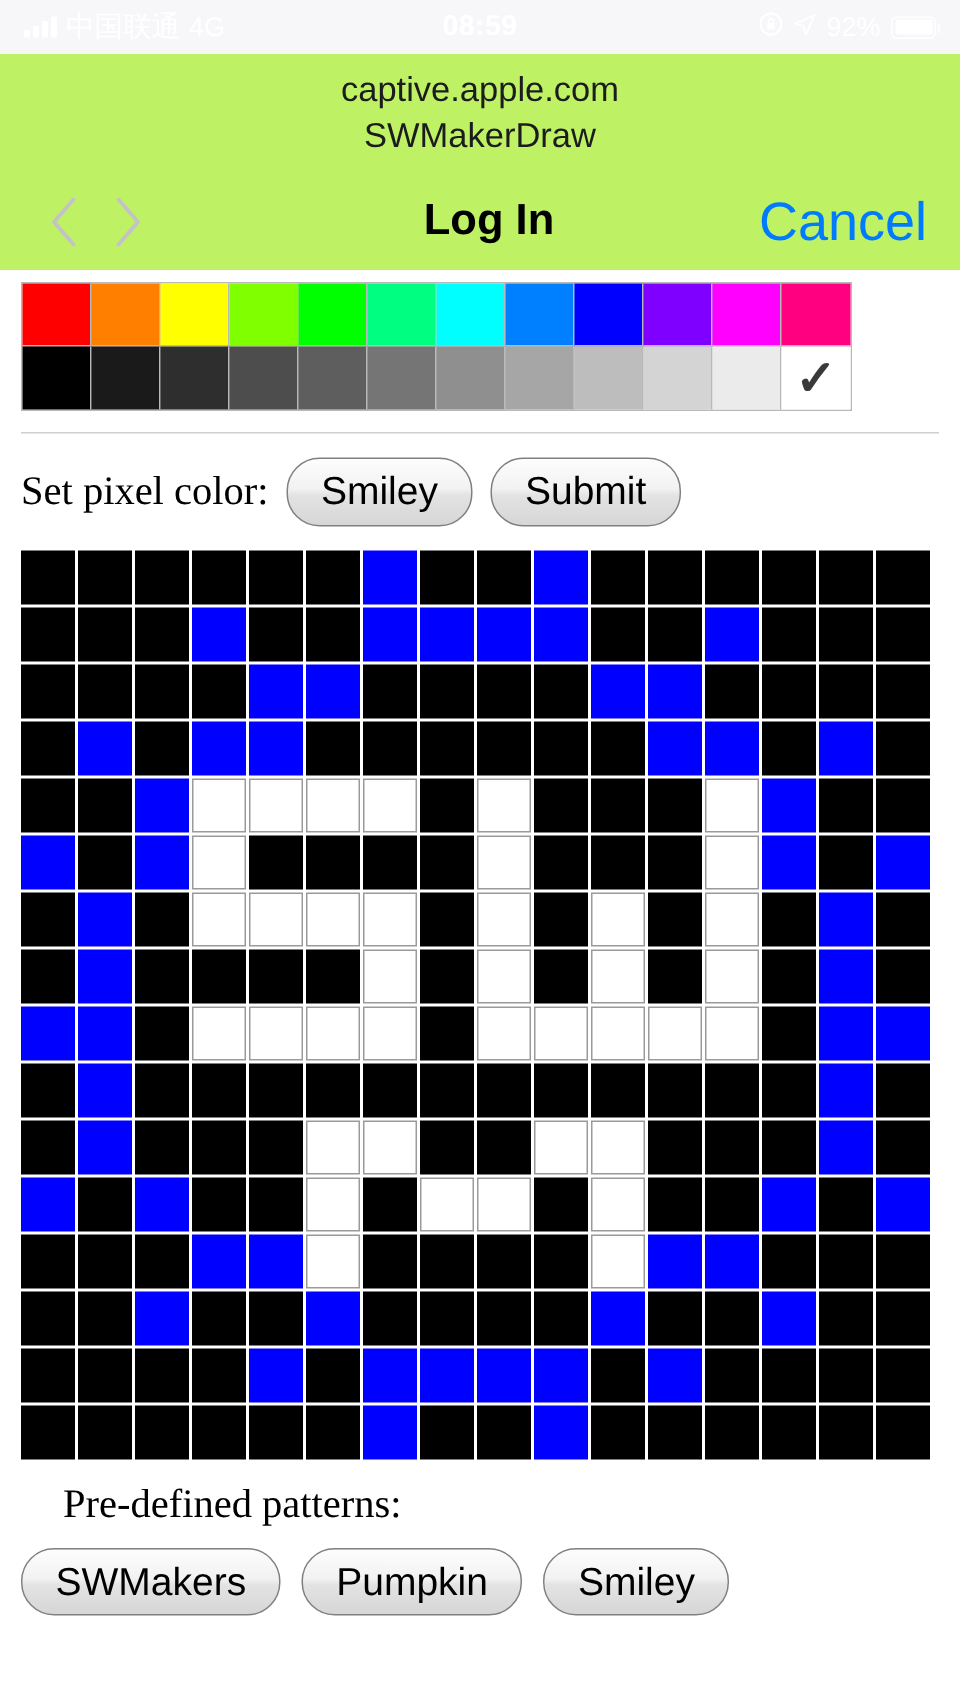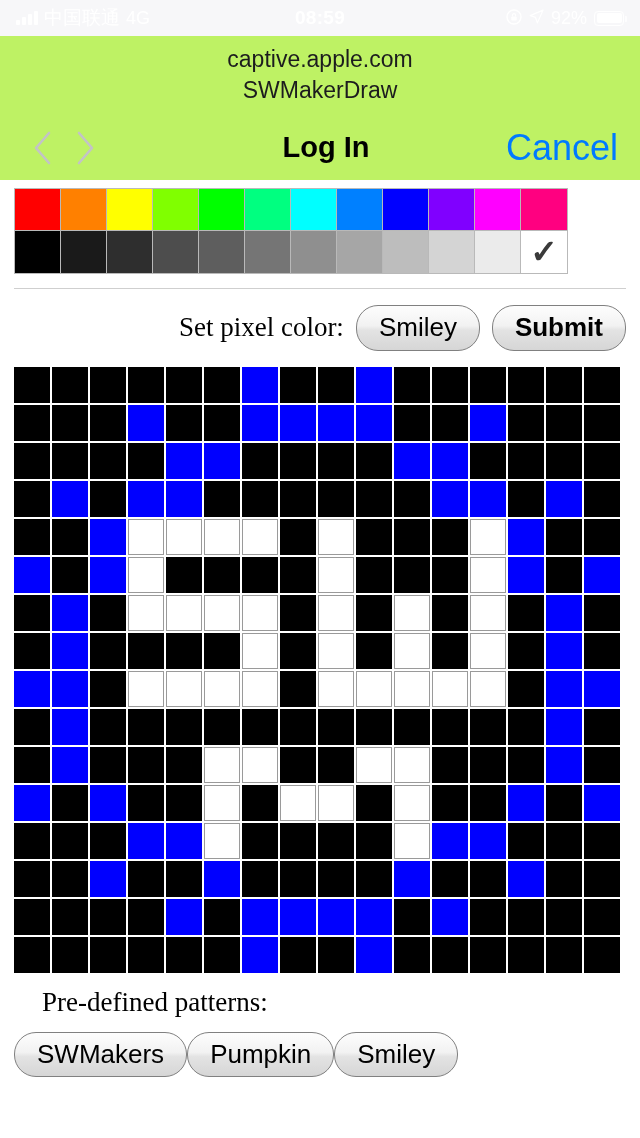--- a/index.html
+++ b/index.html
@@ -183,40 +183,39 @@
     border: none;
     border-top: 1px solid #cfcfcf;
     margin: 14px 14px 0 14px;
   }
 
   .ctl-row {
     display: flex;
     align-items: center;
     padding: 16px 14px 10px 14px;
     gap: 12px;
-    justify-content: flex-end;
   }
   .ctl-label {
     font-family: "Liberation Serif", serif;
     font-size: 27px;
     color: #000000;
     white-space: nowrap;
   }
   .btn {
     border: 1px solid #808080;
     border-radius: 22px;
     background: linear-gradient(to bottom, #fdfdfd 0%, #f2f2f2 45%, #e3e3e3 55%, #d6d6d6 100%);
     font-family: "Liberation Sans", sans-serif;
     font-size: 26px;
     color: #000000;
     padding: 7px 22px;
     line-height: 1.15;
     white-space: nowrap;
   }
-  .btn.bold { font-weight: bold; }
+  .btn.bold { font-weight: normal; }
 
   
   .grid-wrap {
     padding: 6px 14px 0 14px;
   }
   .grid {
     display: grid;
     grid-template-columns: repeat(16, 36px);
     grid-auto-rows: 36px;
     gap: 2px;
@@ -236,20 +235,21 @@
   }
   .pat-label {
     font-family: "Liberation Serif", serif;
     font-size: 27px;
     color: #000000;
     margin-bottom: 14px;
     margin-left: 28px;
   }
   .pat-btns {
     display: flex;
+    gap: 14px;
   }
 </style>
 </head>
 <body>
 
 <div class="statusbar">
   <div class="sb-left">
     <span class="sig-bars">
         <i></i>
         <i></i>

